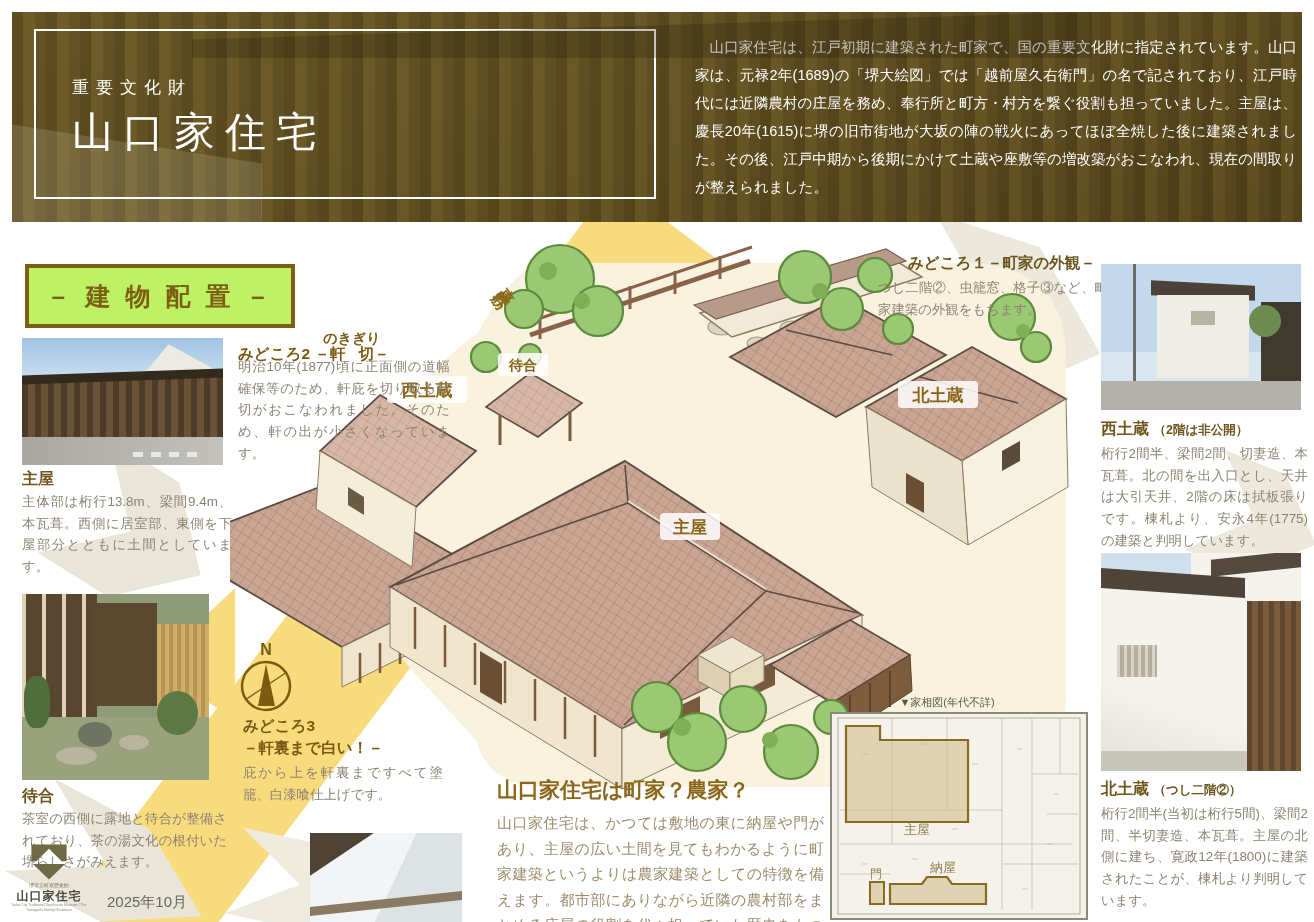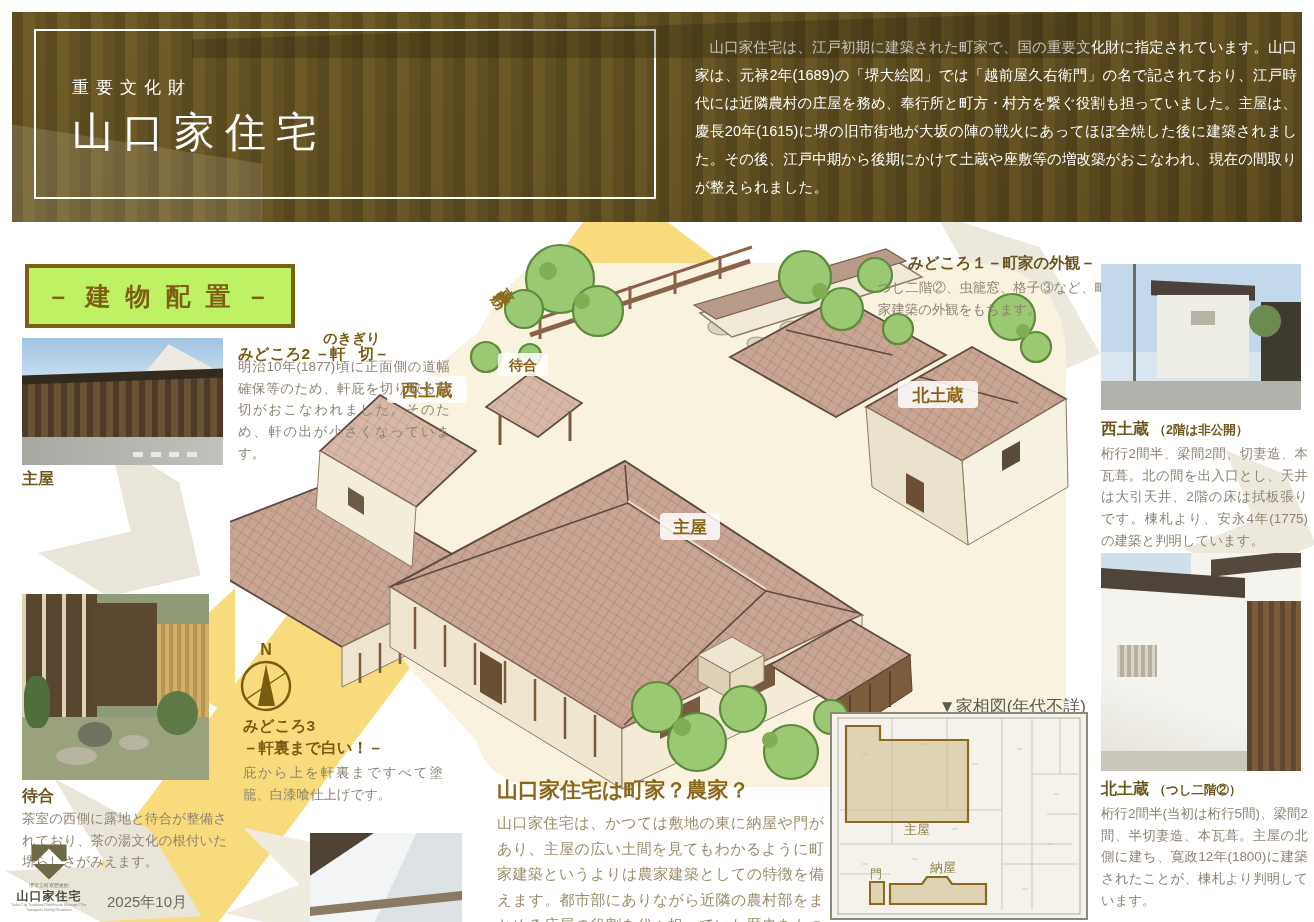--- a/index.html
+++ b/index.html
@@ -41,21 +41,21 @@
   
   .hl-title{position:absolute;font-size:15.5px;font-weight:bold;color:#7a5a12;z-index:3;}
   .hl-body{position:absolute;font-size:13.4px;line-height:1.62;color:#8d8373;z-index:3;text-align:justify;}
   ruby rt{font-size:14px;color:#7a5a12;}
 
   
   #q-title{position:absolute;left:497px;top:776px;font-size:21px;font-weight:bold;color:#8a671b;z-index:3;}
   #q-body{position:absolute;left:497px;top:810px;width:327px;font-size:15px;line-height:1.7;color:#9c8c6b;z-index:3;text-align:justify;}
 
   
-  #plan-cap{position:absolute;left:880px;top:695px;width:206px;text-align:right;font-size:17px;color:#5c564c;z-index:3;}
+  #plan-cap{position:absolute;left:844px;top:695px;width:206px;text-align:center;font-size:11px;color:#5c564c;z-index:3;}
   #plan{position:absolute;left:830px;top:712px;width:258px;height:208px;background:#f4f2ea;border:2px solid #8b887c;box-sizing:border-box;z-index:3;}
 
   
   .ph{position:absolute;overflow:hidden;z-index:3;}
   .ph>div{position:absolute;}
   #ph-omoya{left:22px;top:338px;width:201px;height:127px;background:#9fc3e2;}
   #ph-machiai{left:22px;top:594px;width:187px;height:186px;background:#8f9a78;}
   #ph-nishidozo{left:1101px;top:264px;width:200px;height:146px;background:linear-gradient(180deg,#c3d8ea 0 60%,#d9e6f0 60%);}
   #ph-kitadozo{left:1101px;top:553px;width:200px;height:218px;background:linear-gradient(200deg,#f4f3ee 0 65%,#e3e1d8);}
   #ph-nokiura{left:310px;top:833px;width:152px;height:89px;background:linear-gradient(115deg,#f2f4f5 0 55%,#dde2e5 55%);}
@@ -221,20 +221,21 @@
 
   <div class="ph" id="ph-omoya">
     <div style="left:0;top:0;width:100%;height:36%;background:linear-gradient(180deg,#9fc3e2,#cfe2f1);"></div>
     <div style="right:4%;top:5%;width:42%;height:36%;background:#eceae2;clip-path:polygon(0 100%,45% 0,100% 55%,100% 100%);"></div>
     <div style="left:0;top:30%;width:100%;height:50%;background:repeating-linear-gradient(90deg,#4e3b27 0 6px,#6a5236 6px 13px);"></div>
     <div style="left:0;top:27%;width:100%;height:7%;background:#332a1e;transform:skewY(-2deg);"></div>
     <div style="left:0;bottom:0;width:100%;height:22%;background:linear-gradient(90deg,#a8a7a2,#c2c1bc);"></div>
     <div style="left:55%;bottom:6%;width:32%;height:4%;background:repeating-linear-gradient(90deg,#e8e8e4 0 10px,transparent 10px 18px);"></div>
   </div>
   <div class="card-title" style="left:22px;top:469px;">主屋</div>
+  <div class="card-body" style="left:22px;top:491px;width:210px;">主体部は桁行13.8m、梁間9.4m、本瓦葺。西側に居室部、東側を下屋部分とともに土間としています。</div>
 
   <div class="ph" id="ph-machiai">
     <div style="left:0;top:0;width:40%;height:78%;background:repeating-linear-gradient(90deg,#ded2b4 0 4px,#584630 4px 20px);"></div>
     <div style="left:38%;top:5%;width:34%;height:55%;background:#5c4730;"></div>
     <div style="right:0;top:16%;width:28%;height:62%;background:repeating-linear-gradient(90deg,#cdb06e 0 4px,#b9964f 4px 8px);"></div>
     <div style="left:0;bottom:0;width:100%;height:34%;background:#9aa17d;"></div>
     <div style="left:18%;bottom:8%;width:22%;height:10%;background:#b9b4a0;border-radius:50%;"></div>
     <div style="left:52%;bottom:16%;width:16%;height:8%;background:#b9b4a0;border-radius:50%;"></div>
     <div style="left:30%;bottom:18%;width:18%;height:13%;background:#6f7462;border-radius:50%;"></div>
     <div style="right:6%;bottom:24%;width:22%;height:24%;background:#5d7a44;border-radius:50%;"></div>

